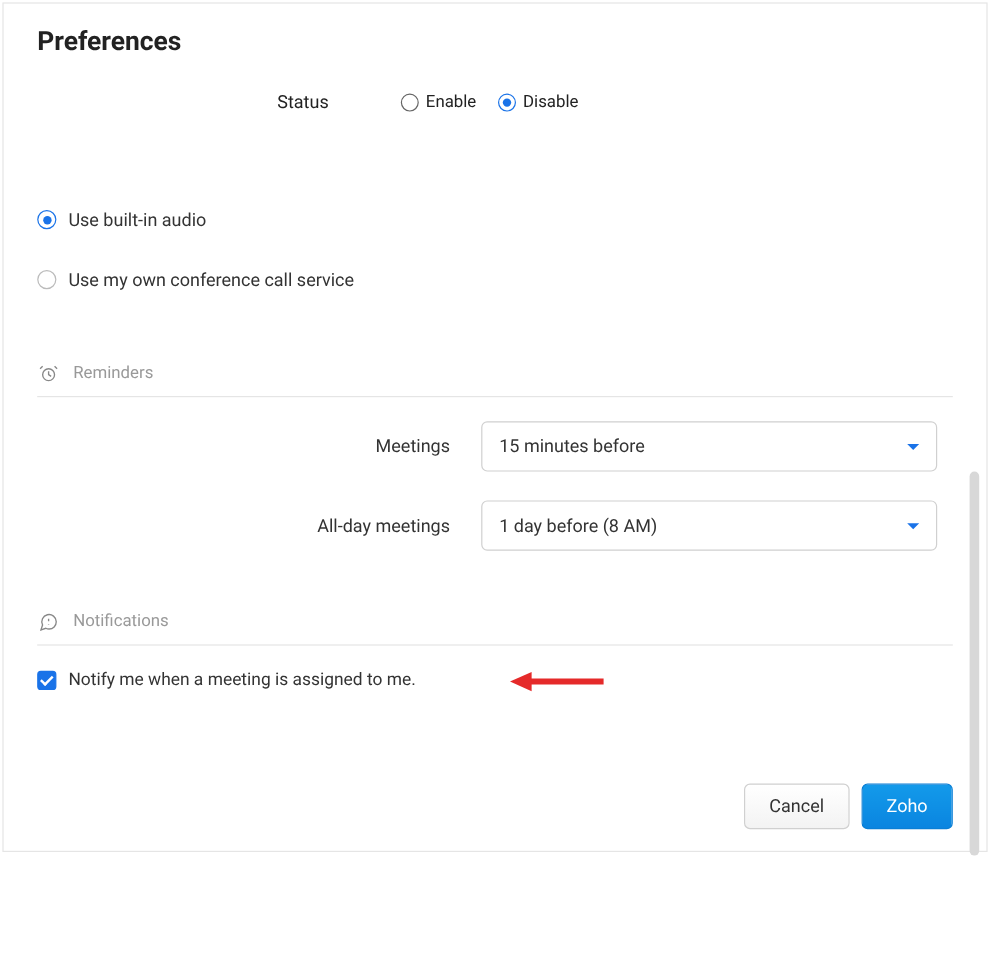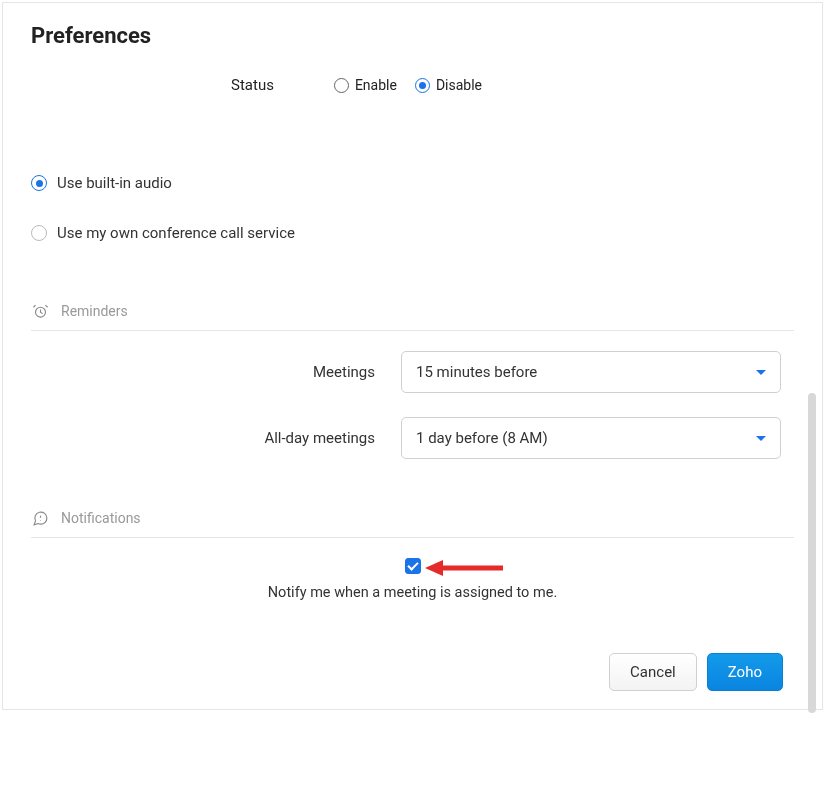--- a/index.html
+++ b/index.html
@@ -187,38 +187,37 @@
       color: #333;
     }
     .notifications-section {
       margin-bottom: 30px;
     }
     .notify-row {
       display: flex;
       align-items: center;
       gap: 10px;
       position: relative;
-      flex-direction: column;
     }
     .notify-text {
       font-size: 14.5px;
       color: #333;
     }
     .arrow-annotation {
       position: absolute;
       left: 394px;
       top: 0px;
       width: 80px;
       height: 20px;
       pointer-events: none;
     }
     .footer {
       position: absolute;
       bottom: 18px;
-      right: 39px;
+      right: 28px;
       display: flex;
       gap: 10px;
     }
     .btn {
       height: 38px;
       padding: 0 20px;
       border-radius: 5px;
       font-size: 15px;
       cursor: pointer;
       display: flex;

